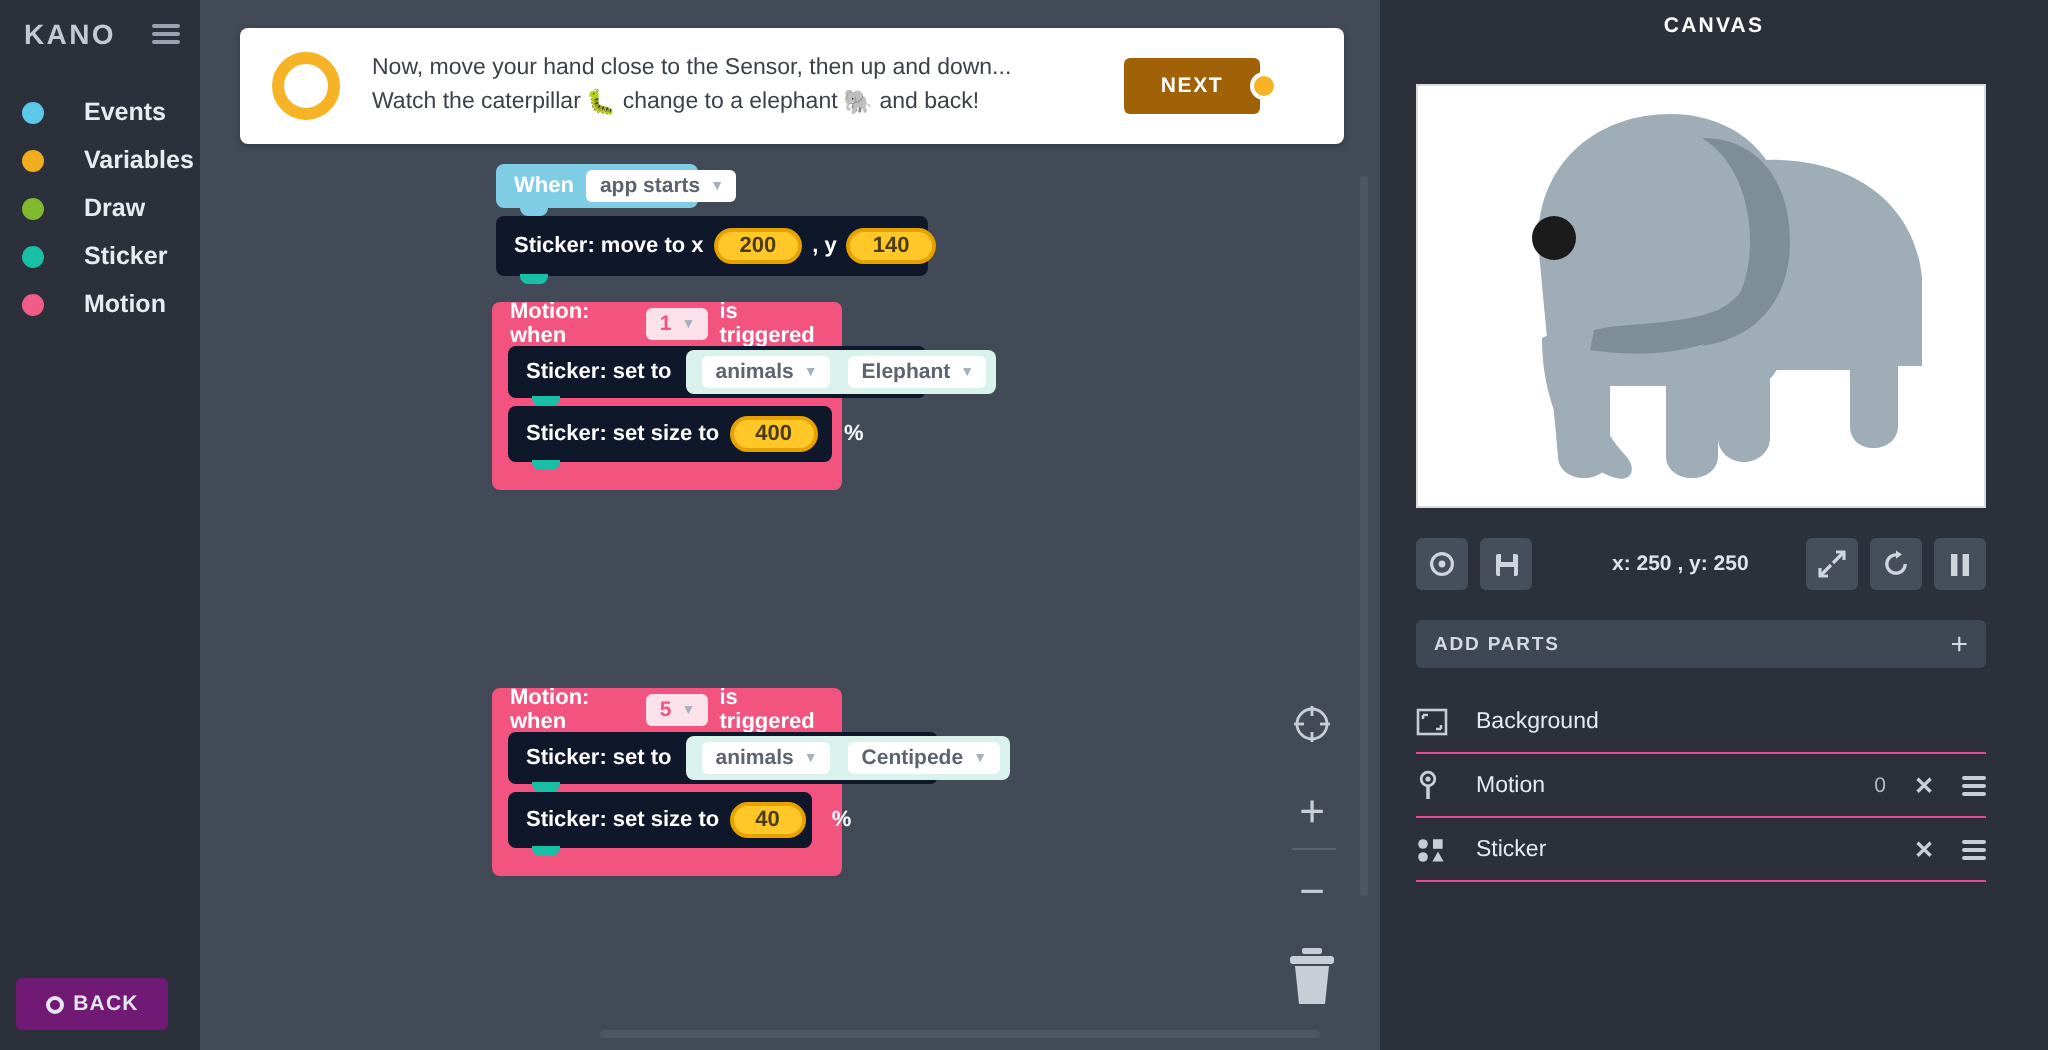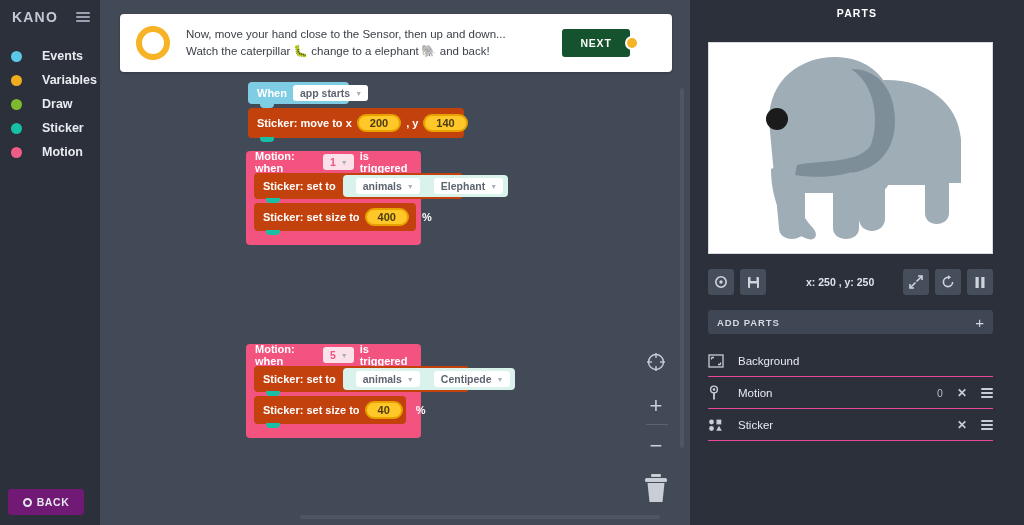--- a/index.html
+++ b/index.html
@@ -68,21 +68,21 @@
   .banner-ring {
     width: 34px; height: 34px; border-radius: 50%;
     border: 6px solid #f5b325; flex: 0 0 34px;
   }
   .banner-text { margin-left: 16px; color: #3c4149; font-size: 11.5px; line-height: 17px; }
   .banner-text .line { white-space: nowrap; display: flex; align-items: center; gap: 3px; }
   .mini-cat { font-size: 12px; }
   .next-btn {
     position: absolute; right: 42px; top: 15px;
     width: 68px; height: 28px; border-radius: 3px;
-    background: #14532d; color: #fff;
+    background: #a16207; color: #fff;
     font-size: 10.5px; font-weight: bold; letter-spacing: .8px;
     display: flex; align-items: center; justify-content: center;
     cursor: pointer;
   }
   .next-badge {
     position: absolute; right: 33px; top: 22px;
     width: 14px; height: 14px; border-radius: 50%;
     background: #f5b325; border: 2px solid #fff; z-index: 2;
   }
 
@@ -94,21 +94,21 @@
     display: flex; align-items: center;
     font-size: 11px; color: #ffffff; font-weight: bold;
     padding: 4px 9px; white-space: nowrap;
   }
   .blk .notch {
     position: absolute; left: 12px; bottom: -4px;
     width: 14px; height: 5px; border-radius: 0 0 4px 4px;
     background: inherit;
   }
   .c-event { background: #7fcde4; }
-  .c-sticker { background: #c2410c; }
+  .c-sticker { background: #0f172a; }
 
   .pill-white {
     background: #ffffff; color: #5d6470; border-radius: 3px;
     font-size: 10.5px; font-weight: bold;
     padding: 2px 6px 2px 7px; margin-left: 6px;
     display: inline-flex; align-items: center; gap: 5px;
   }
   .pill-pinkish {
     background: #fbe2ea; color: #f2537f;
   }
@@ -117,21 +117,21 @@
     background: #ffc727; border: 2px solid #e8a200; color: #4a3c12;
     border-radius: 11px; font-size: 11px; font-weight: bold;
     padding: 1px 11px; margin: 0 5px;
     display: inline-flex; align-items: center;
   }
   .slot {
     background: #d9f2ec; border-radius: 4px;
     padding: 3px 5px; margin-left: 7px;
     display: inline-flex; align-items: center; gap: 6px;
   }
-  .slot .pill-white { margin-left: 8px; }
+  .slot .pill-white { margin-left: 3px; }
   .pct { margin-left: 8px; }
   .mot-wrap {
     background: #f2537f; border-radius: 4px 4px 4px 4px;
     padding-bottom: 14px; position: relative;
   }
   .mot-wrap .inner { padding-left: 8px; }
   .mot-head {
     height: 22px; display: flex; align-items: center;
     font-size: 11px; font-weight: bold; color: #ffffff;
     padding: 0 9px;
@@ -389,21 +389,21 @@
       </svg>
     </div>
 
     <div class="ws-scroll-v"></div>
     <div class="ws-scroll-h"></div>
   </div>
 
   <div class="right">
 
     <div class="tabs">
-      <div class="tab active">PARTS</div>
+      <div class="tab active">CANVAS</div>
     </div>
 
     <div class="canvas-box">
       <svg width="283" height="210" viewBox="0 0 283 210">
         <g>
           <path d="M60 78 C60 36 92 14 126 14 C158 14 180 34 184 62 L184 120 C184 140 176 150 168 150 L150 150 L150 185 C150 192 144 196 137 196 C130 196 124 192 124 185 L124 150 L96 150 L96 185 C96 192 90 196 83 196 C76 196 70 192 70 185 Z" fill="#9fadb7"></path>
           <path d="M150 40 C205 28 248 52 252 96 L252 140 L240 140 L240 170 C240 177 234 181 228 181 C221 181 216 177 216 170 L216 142 L176 142 L176 176 C176 183 170 188 163 188 C156 188 150 183 150 176 Z" fill="#9fadb7"></path>
           <path d="M142 26 C172 26 186 50 186 78 C186 106 170 126 142 130 C158 116 166 98 166 78 C166 56 158 36 142 26 Z" fill="#7e8e99"></path>
           <path d="M80 118 C80 150 92 172 104 185 C110 192 106 198 99 196 C78 190 62 162 62 126 Z" fill="#9fadb7"></path>
           <path d="M88 122 C104 118 130 120 150 112 C162 106 170 94 170 80 C174 100 166 120 146 128 C124 136 100 134 86 132 Z" fill="#7e8e99"></path>

